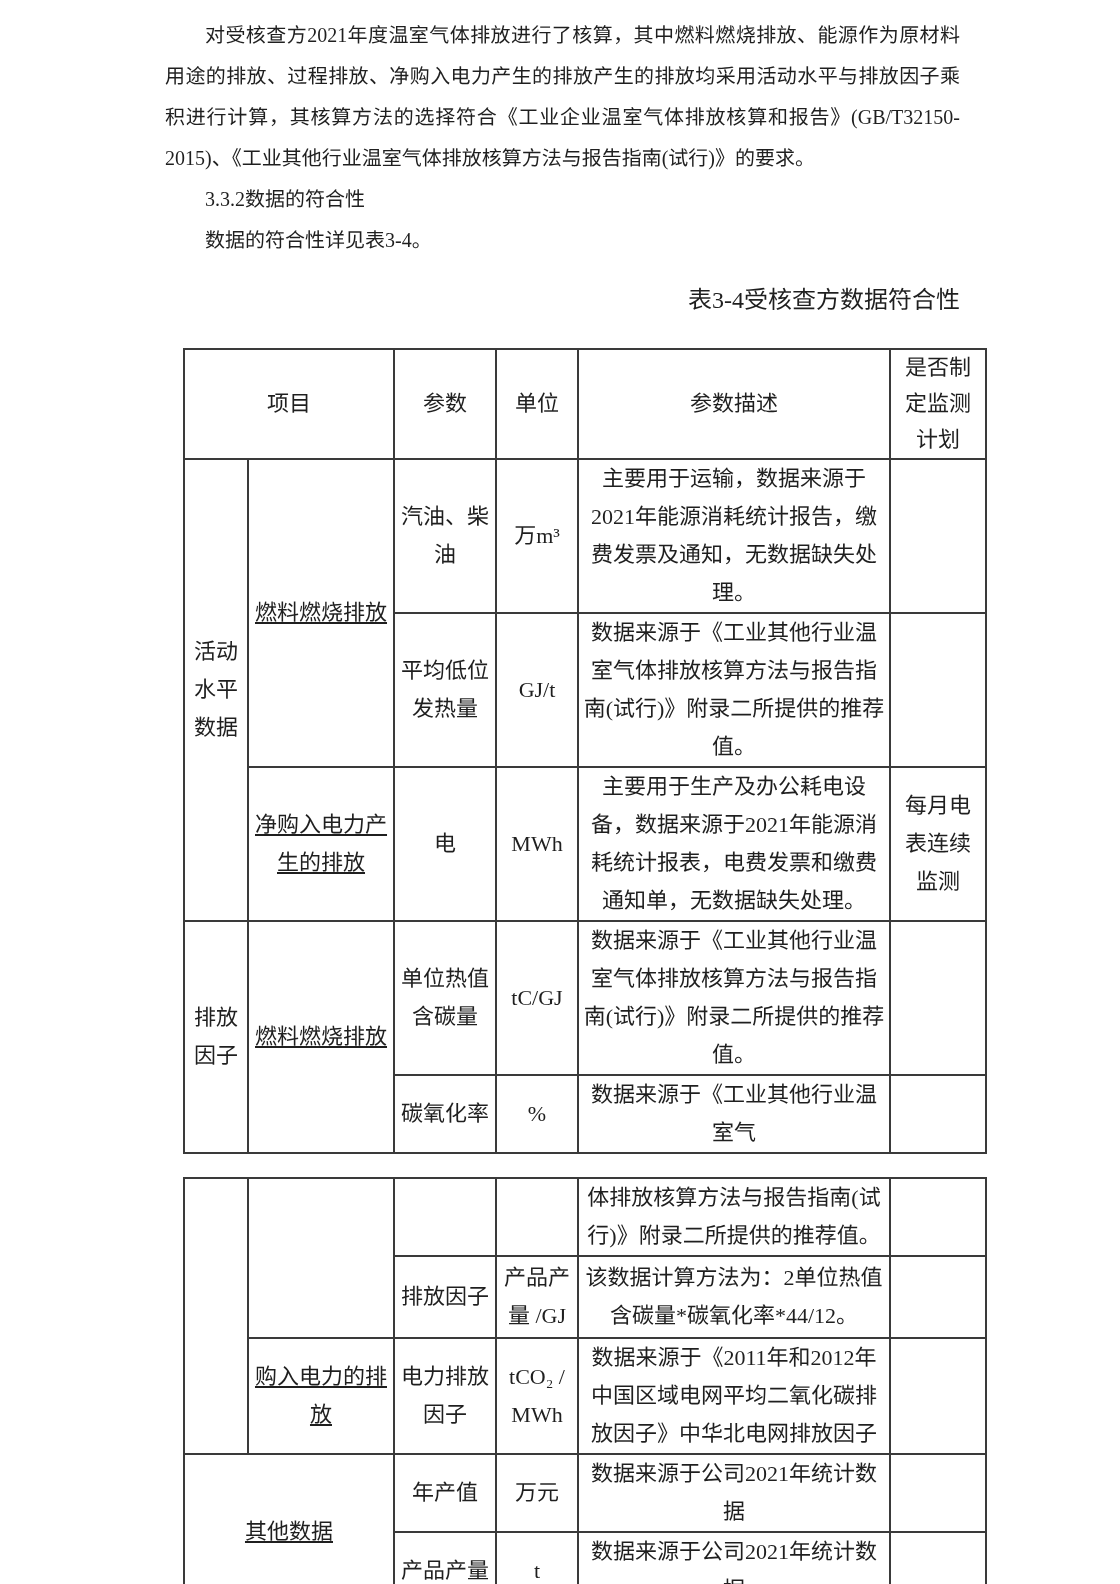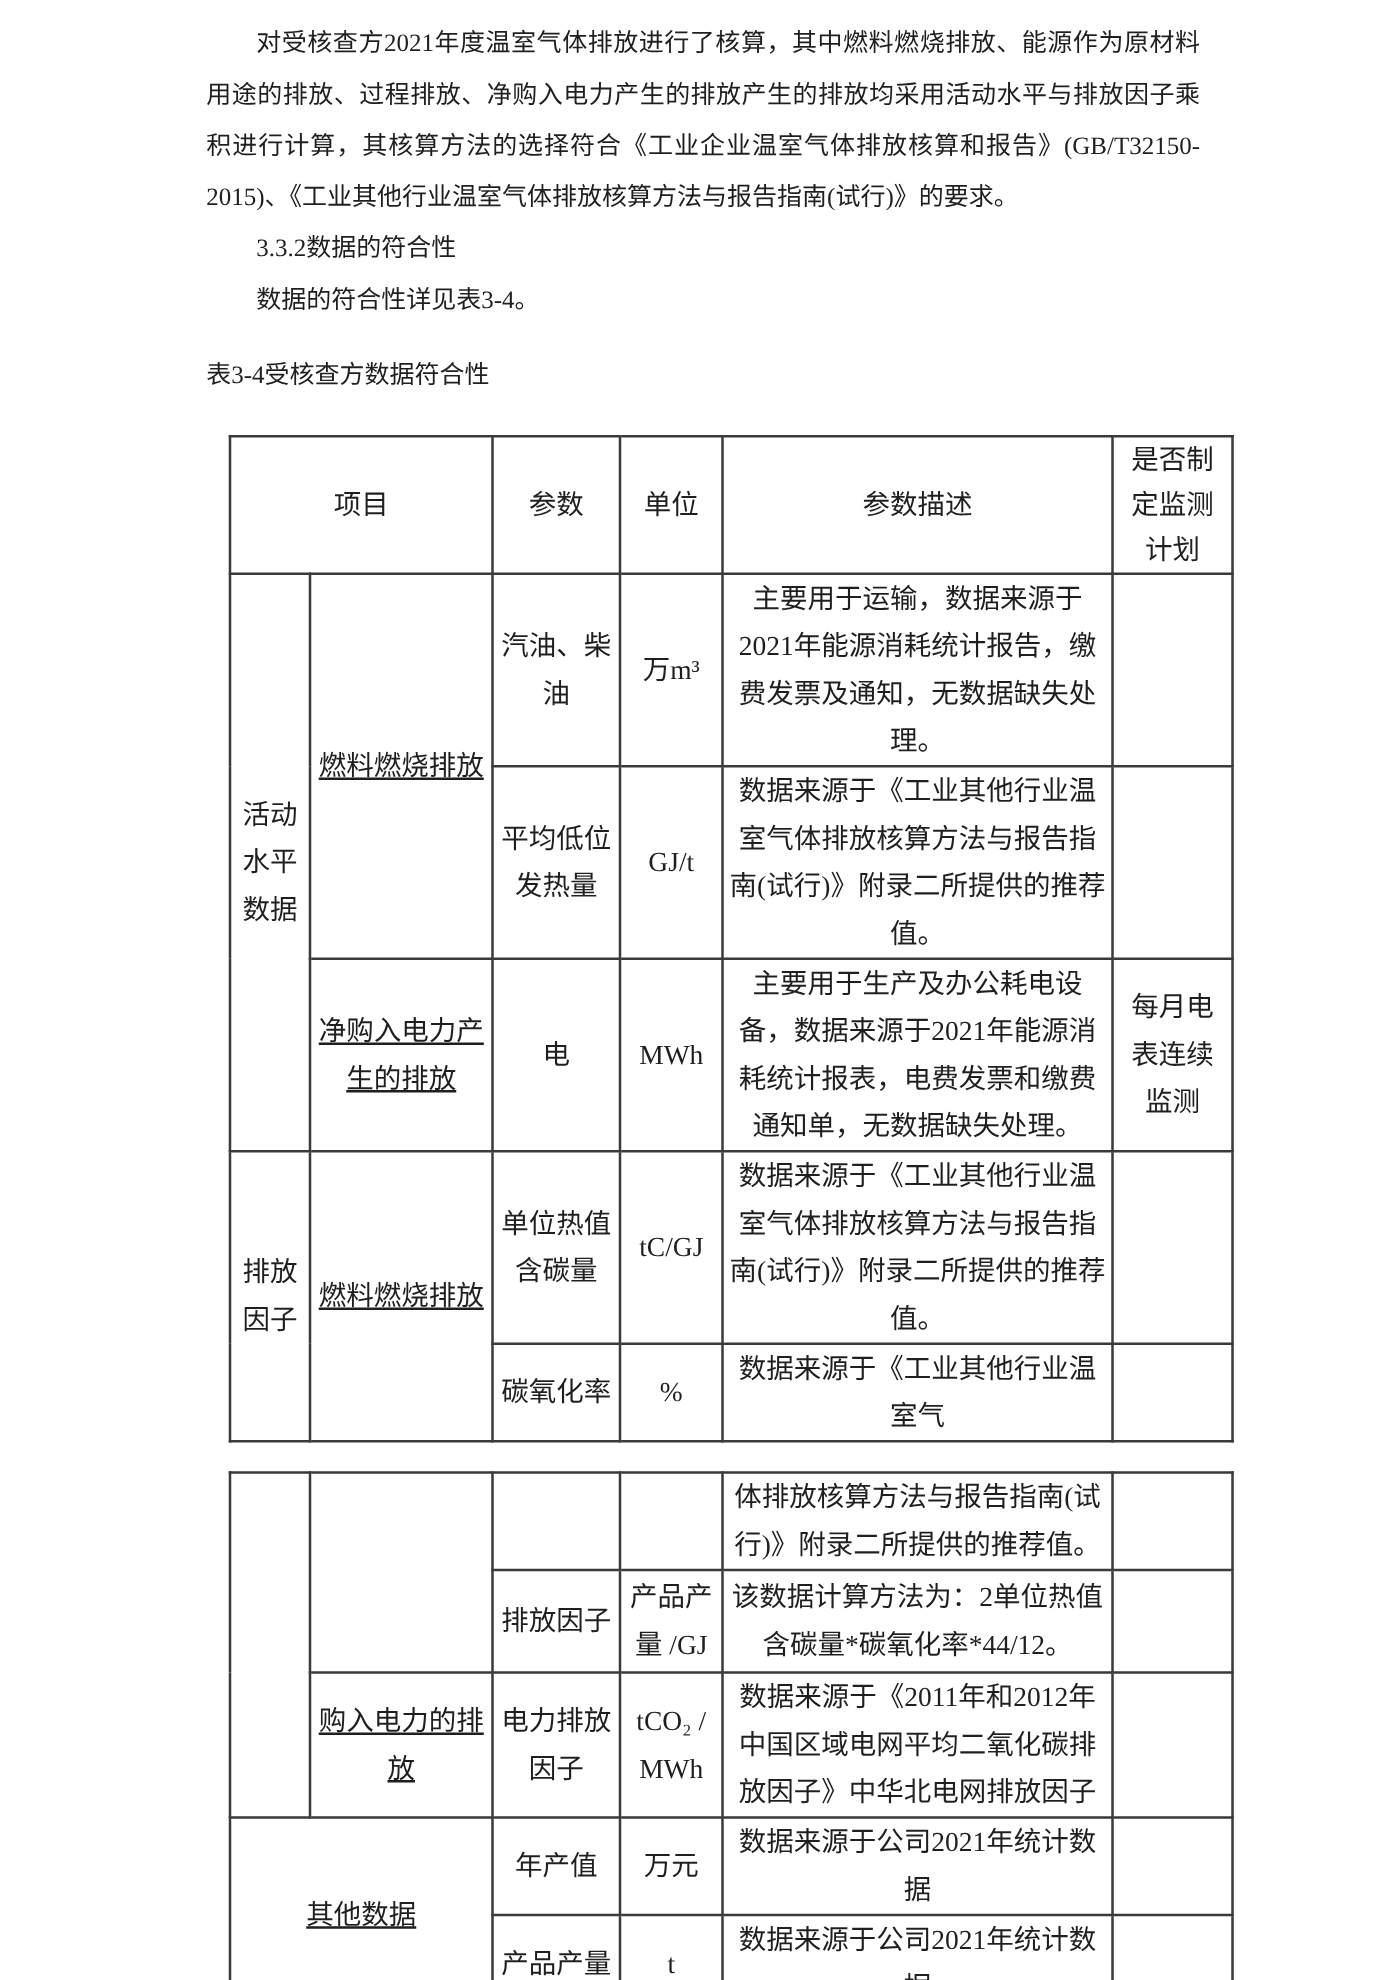--- a/index.html
+++ b/index.html
@@ -21,24 +21,24 @@
     padding: 15px 160px 0 165px;
   }
   .para {
     font-size: 20px;
     line-height: 41px;
     margin: 0;
     text-align: justify;
   }
   .indent { text-indent: 40px; }
   .table-title {
-    font-size: 20px;
+    font-size: 24px;
     line-height: 41px;
     margin: 19px 0 0 0;
-    text-align: left;
+    text-align: right;
   }
   table.data {
     border-collapse: collapse;
     table-layout: fixed;
     width: 802px;
     margin: 27px 0 0 18px;
   }
   table.data.block2 { margin-top: 23px; }
   table.data td {
     border: 2px solid #3a3a3a;

